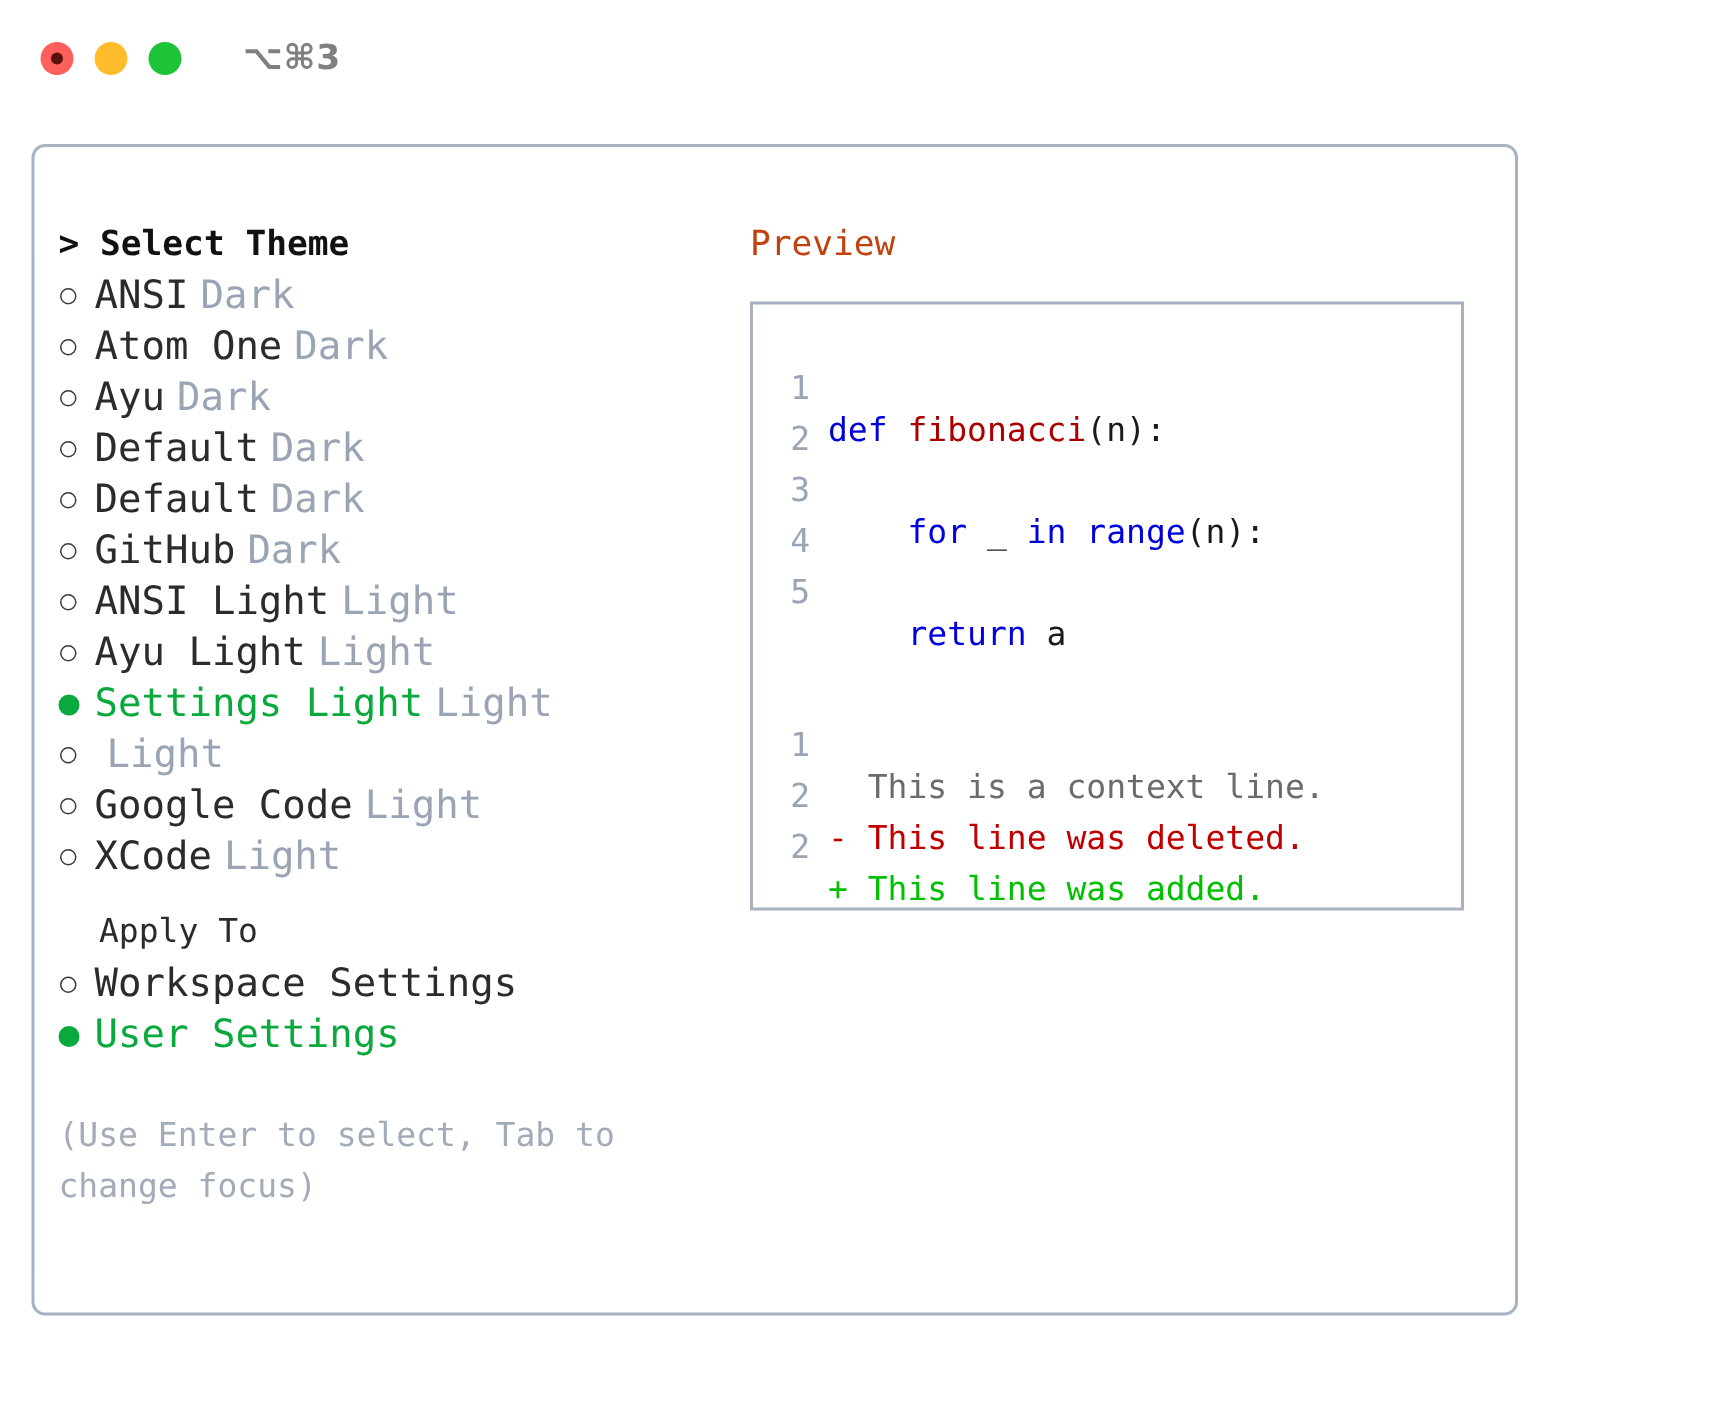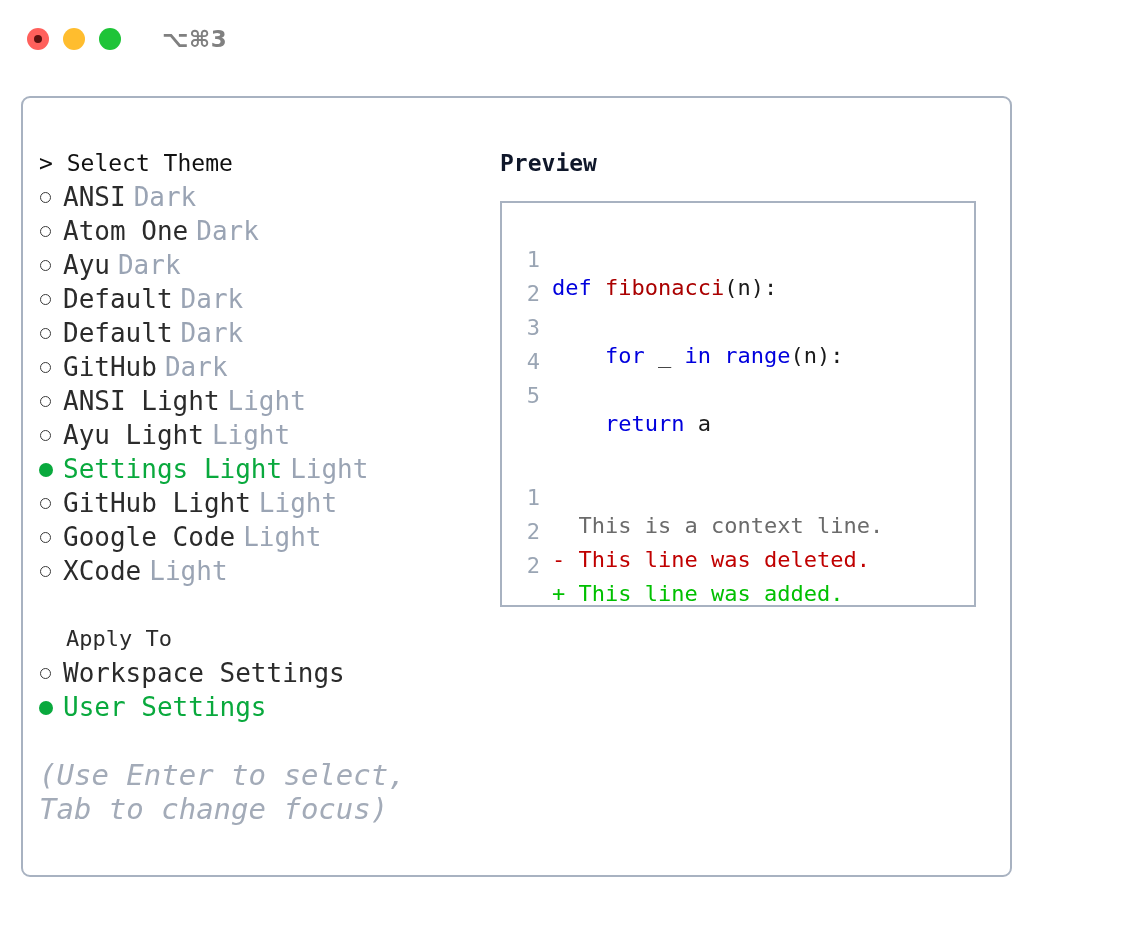--- a/index.html
+++ b/index.html
@@ -84,21 +84,21 @@
 
   
   #theme-column {
     position: absolute;
     left: 16px;
     top: 48px;
     width: 440px;
   }
   #theme-header {
     font-size: 23px;
-    font-weight: normal;
+    font-weight: bold;
     color: #111111;
     white-space: pre;
     line-height: 34px;
     height: 34px;
   }
   .theme-row {
     display: flex;
     align-items: flex-start;
     height: 34px;
     line-height: 34px;
@@ -133,50 +133,49 @@
     border-radius: 50%;
     background: #09a93d;
   }
   .theme-name { color: #2b2b2b; }
   .theme-row.selected .theme-name { color: #09a93d; }
   .theme-tag {
     color: #9aa4b4;
     margin-left: 8px;
   }
 
-  #apply-block { margin-top: 34px; }
+  #apply-block { margin-top: 17px; }
   #apply-label {
     font-size: 22px;
     color: #2b2b2b;
     line-height: 34px;
     height: 34px;
     padding-left: 27px;
     white-space: pre;
   }
 
   #hint-block {
     margin-top: 34px;
-    font-size: 29px;
+    font-size: 22px;
     color: #a3abb8;
     line-height: 34px;
     width: 410px;
-    font-style: italic;
   }
 
   
   #preview-column {
     position: absolute;
     left: 477px;
     top: 48px;
     width: 500px;
   }
   #preview-title {
     font-size: 23px;
-    font-weight: bold;
-    color: #0f172a;
+    font-weight: normal;
+    color: #c2410c;
     line-height: 34px;
     white-space: pre;
   }
   #preview-box {
     margin-top: 21px;
     width: 476px;
     height: 406px;
     border: 2px solid #a8b2c1;
     box-sizing: border-box;
     background: #ffffff;
@@ -231,21 +230,21 @@
       <div id="theme-list">
           <div class="theme-row"><span class="bullet"><span class="ring"></span></span><span class="theme-name">ANSI</span><span class="theme-tag">Dark</span></div>
           <div class="theme-row"><span class="bullet"><span class="ring"></span></span><span class="theme-name">Atom One</span><span class="theme-tag">Dark</span></div>
           <div class="theme-row"><span class="bullet"><span class="ring"></span></span><span class="theme-name">Ayu</span><span class="theme-tag">Dark</span></div>
           <div class="theme-row"><span class="bullet"><span class="ring"></span></span><span class="theme-name">Default</span><span class="theme-tag">Dark</span></div>
           <div class="theme-row"><span class="bullet"><span class="ring"></span></span><span class="theme-name">Default</span><span class="theme-tag">Dark</span></div>
           <div class="theme-row"><span class="bullet"><span class="ring"></span></span><span class="theme-name">GitHub</span><span class="theme-tag">Dark</span></div>
           <div class="theme-row"><span class="bullet"><span class="ring"></span></span><span class="theme-name">ANSI Light</span><span class="theme-tag">Light</span></div>
           <div class="theme-row"><span class="bullet"><span class="ring"></span></span><span class="theme-name">Ayu Light</span><span class="theme-tag">Light</span></div>
           <div class="theme-row selected"><span class="bullet"><span class="dot"></span></span><span class="theme-name">Settings Light</span><span class="theme-tag">Light</span></div>
-          <div class="theme-row"><span class="bullet"><span class="ring"></span></span><span class="theme-name">GitHub Light</span><span class="theme-tag">Light</span></div>
+          <div class="theme-row"><span class="bullet"><span class="ring"></span></span><span class="theme-tag">Light</span></div>
           <div class="theme-row"><span class="bullet"><span class="ring"></span></span><span class="theme-name">Google Code</span><span class="theme-tag">Light</span></div>
           <div class="theme-row"><span class="bullet"><span class="ring"></span></span><span class="theme-name">XCode</span><span class="theme-tag">Light</span></div>
         </div>
 
       <div id="apply-block">
         <div id="apply-label">Apply To</div>
         <div id="apply-list">
             <div class="theme-row"><span class="bullet"><span class="ring"></span></span><span class="theme-name">Workspace Settings</span></div>
             <div class="theme-row selected"><span class="bullet"><span class="dot"></span></span><span class="theme-name">User Settings</span></div>
           </div>

